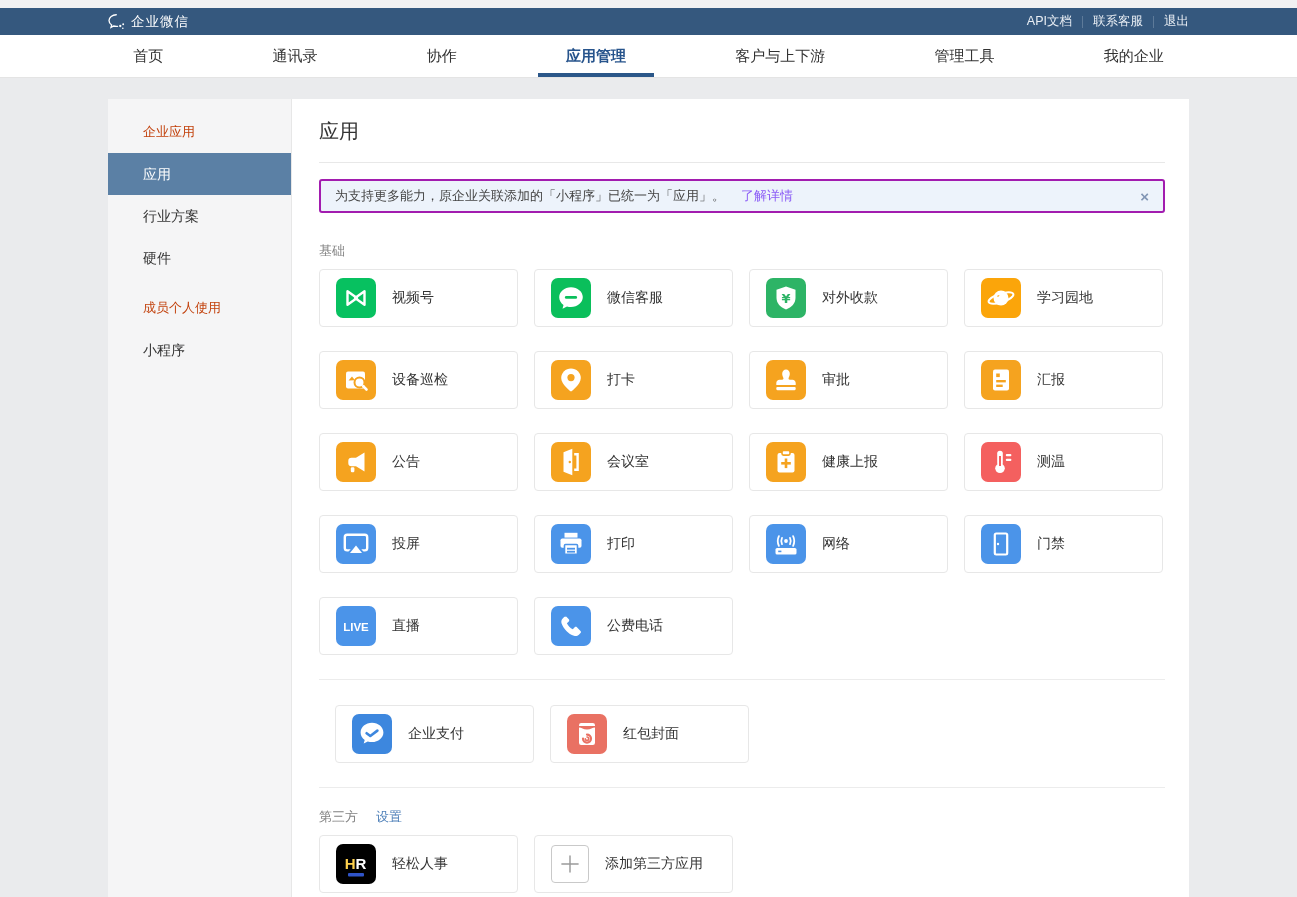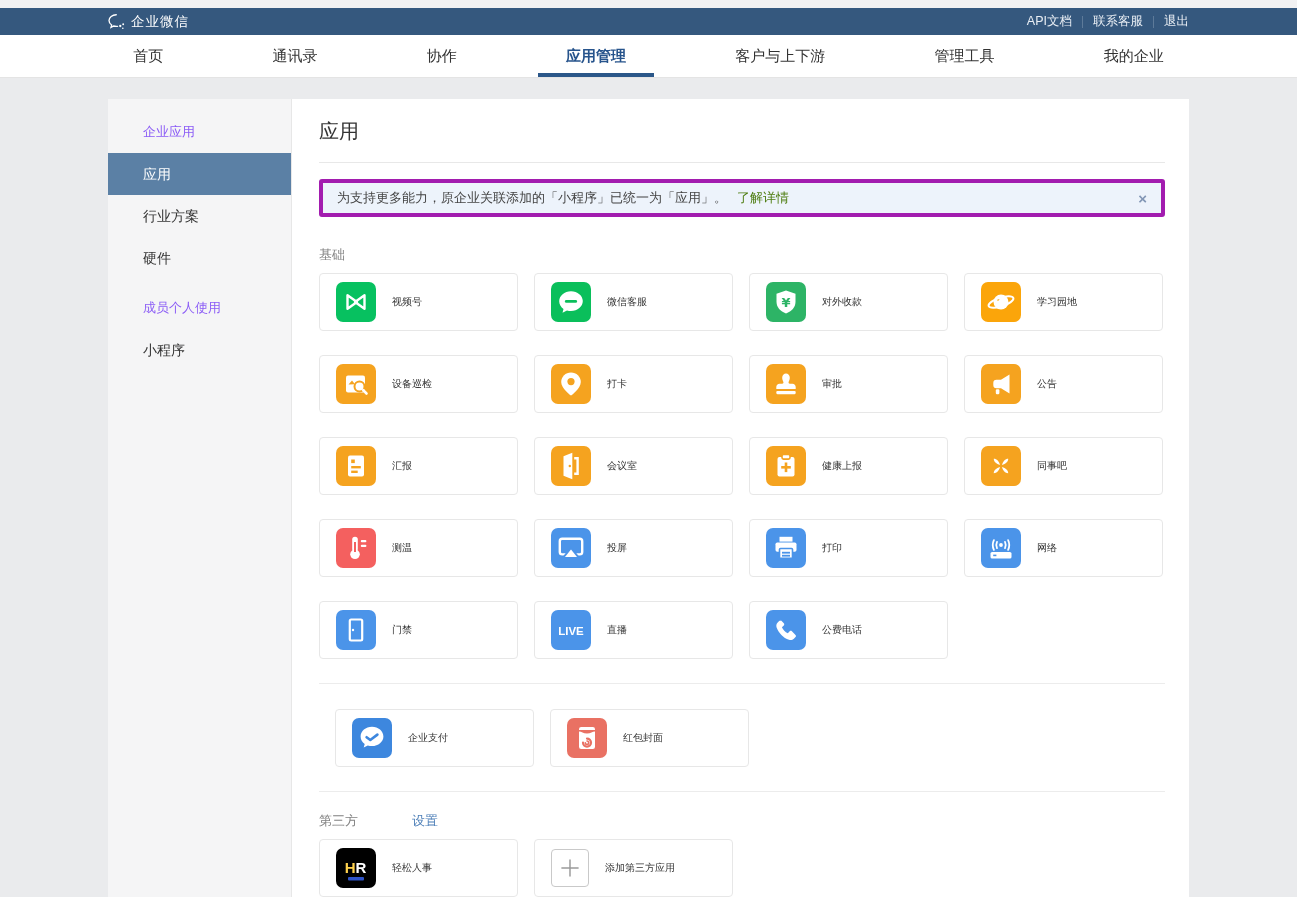--- a/index.html
+++ b/index.html
@@ -23,43 +23,43 @@
   .nav-item { display:flex; align-items:center; font-size:15px; color:#333; cursor:pointer; position:relative; padding:12px 6px; }
   .nav-item.active { color:#27548c; font-weight:bold; }
   .nav-item.active::after { content:""; position:absolute; left:-22px; right:-22px; bottom:0; height:4px; background:#2b5789; }
 
   
   .page { padding-top:21px; }
   .content-card { width:1081px; margin:0 auto; background:#fff; min-height:798px; display:flex; }
 
   
   .sidebar { width:184px; background:#f5f5f6; border-right:1px solid #e7e7e7; padding-top:4px; flex-shrink:0; }
-  .side-header { font-size:13px; color:#8b5cf6; padding:20px 0 12px 35px; }
+  .side-header { font-size:13px; color:#c2410c; padding:20px 0 12px 35px; }
   .side-item { height:42px; line-height:42px; padding-left:35px; font-size:14px; color:#333; cursor:pointer; }
   .side-item.active { background:#5b80a5; color:#fff; }
 
   
   .main { flex:1; padding:0 25px 40px 27px; }
   .page-title { font-size:20px; color:#333; padding:19px 0 17px 0; border-bottom:1px solid #e8e8e8; }
 
-  .banner { margin-top:16px; height:30px; background:#edf3fb; border:4px solid #a21caf; border-radius:3px;
+  .banner { margin-top:16px; height:30px; background:#edf3fb; border:2px solid #a21caf; border-radius:3px;
     display:flex; align-items:center; padding:15px 14px; font-size:13px; color:#454545; }
-  .banner-link { color:#4d7c0f; cursor:pointer; margin-left:10px; }
+  .banner-link { color:#8b5cf6; cursor:pointer; margin-left:16px; }
   .banner-close { margin-left:auto; color:#8296b5; font-size:15px; font-weight:bold; cursor:pointer; line-height:1; }
 
   .section-label-row { display:flex; align-items:baseline; margin-top:29px; margin-bottom:9px; }
   .section-label { font-size:13px; color:#828282; }
   .section-action { font-size:13px; color:#4d7fb8; margin-left:18px; cursor:pointer; }
 
   .grid { display:flex; flex-wrap:wrap; width:846px; }
   .app-card { width:199px; height:58px; border:1px solid #e7e7e7; border-radius:4px; display:flex; align-items:center;
     padding-left:16px; margin-right:16px; margin-bottom:24px; cursor:pointer; background:#fff; }
   .app-card:nth-child(4n) { margin-right:0; }
   .app-icon { width:40px; height:40px; border-radius:7px; flex-shrink:0; display:flex; align-items:center; justify-content:center; }
-  .app-label { margin-left:16px; font-size:10px; color:#333; white-space:nowrap; }
+  .app-label { margin-left:16px; font-size:14px; color:#333; white-space:nowrap; }
   .add-icon { width:38px; height:38px; border:1px solid #c9c9c9; border-radius:4px; flex-shrink:0;
     display:flex; align-items:center; justify-content:center; }
 
   .section-divider { border:none; border-top:1px solid #ececec; margin:0; }
   .extra-grid { margin-top:25px;padding-left:16px; }
   .third-grid { margin-top:0; }
 </style>
 </head>
 <body>
 
@@ -185,70 +185,57 @@
               <svg width="40" height="40" viewBox="0 0 40 40">
                 <path fill="#fff" d="M20 9.5c-2.1 0-3.8 1.9-3.8 4.2 0 1.6.7 3 1.2 4.3.3.8-.3 1.7-1.2 1.7h-2.7c-1.8 0-3.2 1.4-3.2 3.2V25h19.4v-2.1c0-1.8-1.4-3.2-3.2-3.2h-2.7c-.9 0-1.5-.9-1.2-1.7.5-1.3 1.2-2.7 1.2-4.3 0-2.3-1.7-4.2-3.8-4.2z"></path>
                 <rect x="10.3" y="27" width="19.4" height="3.2" rx="1.1" fill="#fff"></rect>
               </svg>
             </div>
             <span class="app-label">审批</span>
           </div>
           <div class="app-card">
             <div class="app-icon" style="background: rgb(245, 163, 31); color: rgb(245, 163, 31);">
               <svg width="40" height="40" viewBox="0 0 40 40">
-                <path fill="#fff" d="M28.5 10.5v19l-8.5-5.2h-4.5a3.2 3.2 0 0 1-3.2-3.2v-2.2a3.2 3.2 0 0 1 3.2-3.2H20z"></path>
-                <rect x="14.8" y="25.3" width="3.6" height="5" rx="1.2" fill="#fff"></rect>
-              </svg>
-            </div>
-            <span class="app-label">公告</span>
-          </div>
-          <div class="app-card">
-            <div class="app-icon" style="background: rgb(245, 163, 31); color: rgb(245, 163, 31);">
-              <svg width="40" height="40" viewBox="0 0 40 40">
                 <rect x="12" y="9.5" width="16" height="21" rx="2" fill="#fff"></rect>
                 <rect x="15.2" y="13.5" width="3.6" height="3.6" fill="currentColor"></rect>
                 <rect x="15.2" y="20" width="9.6" height="2.4" fill="currentColor"></rect>
                 <rect x="15.2" y="24.6" width="6.5" height="2.4" fill="currentColor"></rect>
               </svg>
             </div>
             <span class="app-label">汇报</span>
           </div>
           <div class="app-card">
             <div class="app-icon" style="background: rgb(245, 163, 31); color: rgb(245, 163, 31);">
               <svg width="40" height="40" viewBox="0 0 40 40">
+                <path fill="#fff" d="M28.5 10.5v19l-8.5-5.2h-4.5a3.2 3.2 0 0 1-3.2-3.2v-2.2a3.2 3.2 0 0 1 3.2-3.2H20z"></path>
+                <rect x="14.8" y="25.3" width="3.6" height="5" rx="1.2" fill="#fff"></rect>
+              </svg>
+            </div>
+            <span class="app-label">公告</span>
+          </div>
+          <div class="app-card">
+            <div class="app-icon" style="background: rgb(245, 163, 31); color: rgb(245, 163, 31);">
+              <svg width="40" height="40" viewBox="0 0 40 40">
                 <path fill="#fff" d="M12.5 10.2l8.8-3.4v26.4l-8.8-3.4z"></path>
                 <circle cx="18.8" cy="20" r="1.2" fill="currentColor"></circle>
                 <path fill="#fff" d="M23.2 11h4.6v18h-4.6v-2.6h2.2V13.6h-2.2z"></path>
               </svg>
             </div>
             <span class="app-label">会议室</span>
           </div>
           <div class="app-card">
             <div class="app-icon" style="background: rgb(245, 163, 31); color: rgb(245, 163, 31);">
               <svg width="40" height="40" viewBox="0 0 40 40">
                 <rect x="11.5" y="11" width="17" height="19.5" rx="2" fill="#fff"></rect>
                 <rect x="16" y="8.5" width="8" height="4.6" rx="1.5" fill="#fff" stroke="currentColor" stroke-width="1.6"></rect>
                 <rect x="18.7" y="16.5" width="2.6" height="9.6" fill="currentColor"></rect>
                 <rect x="15.2" y="20" width="9.6" height="2.6" fill="currentColor"></rect>
               </svg>
             </div>
             <span class="app-label">健康上报</span>
-          </div>
-          <div class="app-card">
-            <div class="app-icon" style="background: rgb(245, 163, 31); color: rgb(245, 163, 31);">
-              <svg width="40" height="40" viewBox="0 0 40 40">
-                <g fill="#fff" transform="rotate(45 20 20)">
-                  <path d="M20 18.6C18 15.4 18 11.6 20 9.8c2 1.8 2 5.6 0 8.8z"></path>
-                  <path d="M21.4 20c3.2-2 7-2 8.8 0-1.8 2-5.6 2-8.8 0z"></path>
-                  <path d="M20 21.4c2 3.2 2 7 0 8.8-2-1.8-2-5.6 0-8.8z"></path>
-                  <path d="M18.6 20c-3.2 2-7 2-8.8 0 1.8-2 5.6-2 8.8 0z"></path>
-                </g>
-              </svg>
-            </div>
-            <span class="app-label">同事吧</span>
           </div>
           <div class="app-card">
             <div class="app-icon" style="background: rgb(244, 96, 95); color: rgb(244, 96, 95);">
               <svg width="40" height="40" viewBox="0 0 40 40">
                 <rect x="16.2" y="8.8" width="5.6" height="15" rx="2.8" fill="#fff"></rect>
                 <circle cx="19" cy="26.3" r="4.8" fill="#fff"></circle>
                 <rect x="18" y="14" width="2" height="10" fill="currentColor"></rect>
                 <rect x="24.8" y="12" width="5.6" height="2.2" rx="1" fill="#fff"></rect>
                 <rect x="24.8" y="16.8" width="5.6" height="2.2" rx="1" fill="#fff"></rect>
               </svg>
@@ -335,21 +322,21 @@
                 <path d="M12 12h16v1.4c-2.6 0-4.2 2.2-8 2.2s-5.4-2.2-8-2.2z" fill="currentColor"></path>
                 <path d="M20 20.6a4 4 0 1 1-4 4" stroke="currentColor" stroke-width="2.2" fill="none" stroke-linecap="round"></path>
                 <path d="M20 23a1.7 1.7 0 1 1-1.7 1.7" stroke="currentColor" stroke-width="1.6" fill="none" stroke-linecap="round"></path>
               </svg>
             </div>
             <span class="app-label">红包封面</span>
           </div>
         </div>
 
       <hr class="section-divider">
-      <div class="section-label-row" style="margin-top:20px;gap:36px;">
+      <div class="section-label-row" style="margin-top:20px;">
         <span class="section-label">第三方</span>
         <span class="section-action">设置</span>
       </div>
       <div class="grid third-grid" id="third-grid">
           <div class="app-card">
             <div class="app-icon" style="background: #000000; color: rgb(58, 107, 224);">
               <svg width="40" height="40" viewBox="0 0 40 40">
                 <text x="19.5" y="25" text-anchor="middle" font-size="15" font-weight="bold" font-family="Liberation Sans,sans-serif"><tspan fill="#FFD24E">H</tspan><tspan fill="#fff">R</tspan></text>
                 <rect x="12" y="29" width="16" height="3.6" rx="1" fill="#2F54C9"></rect>
               </svg>

